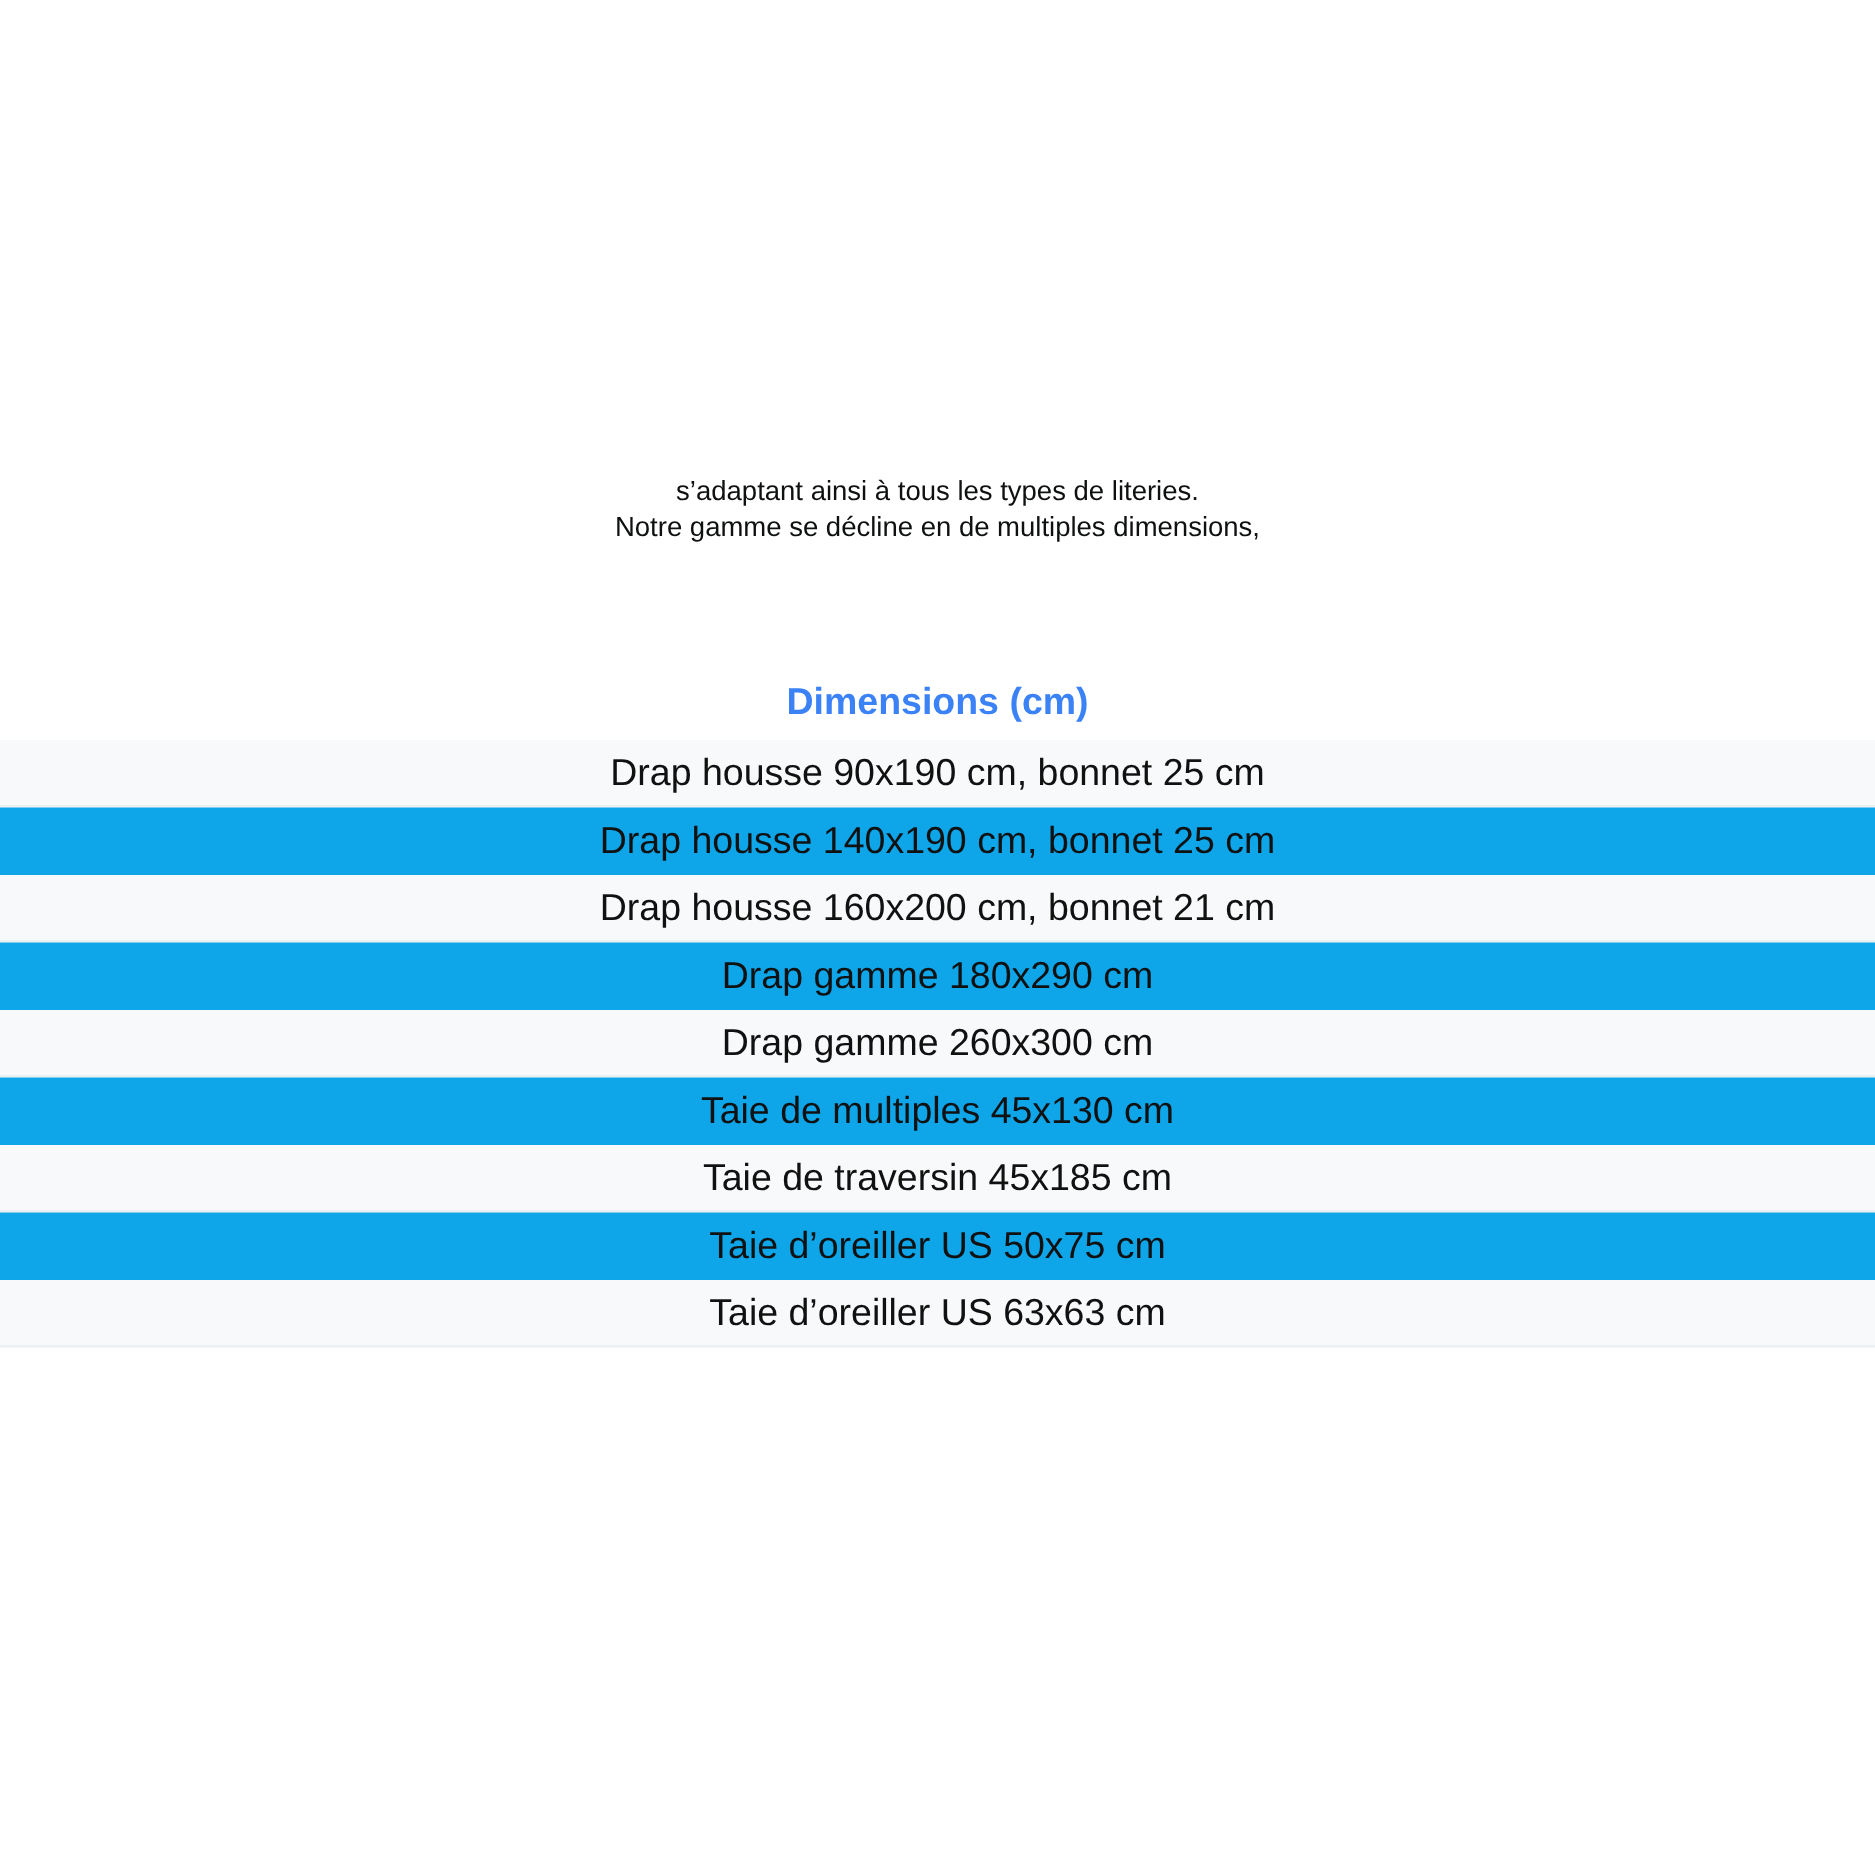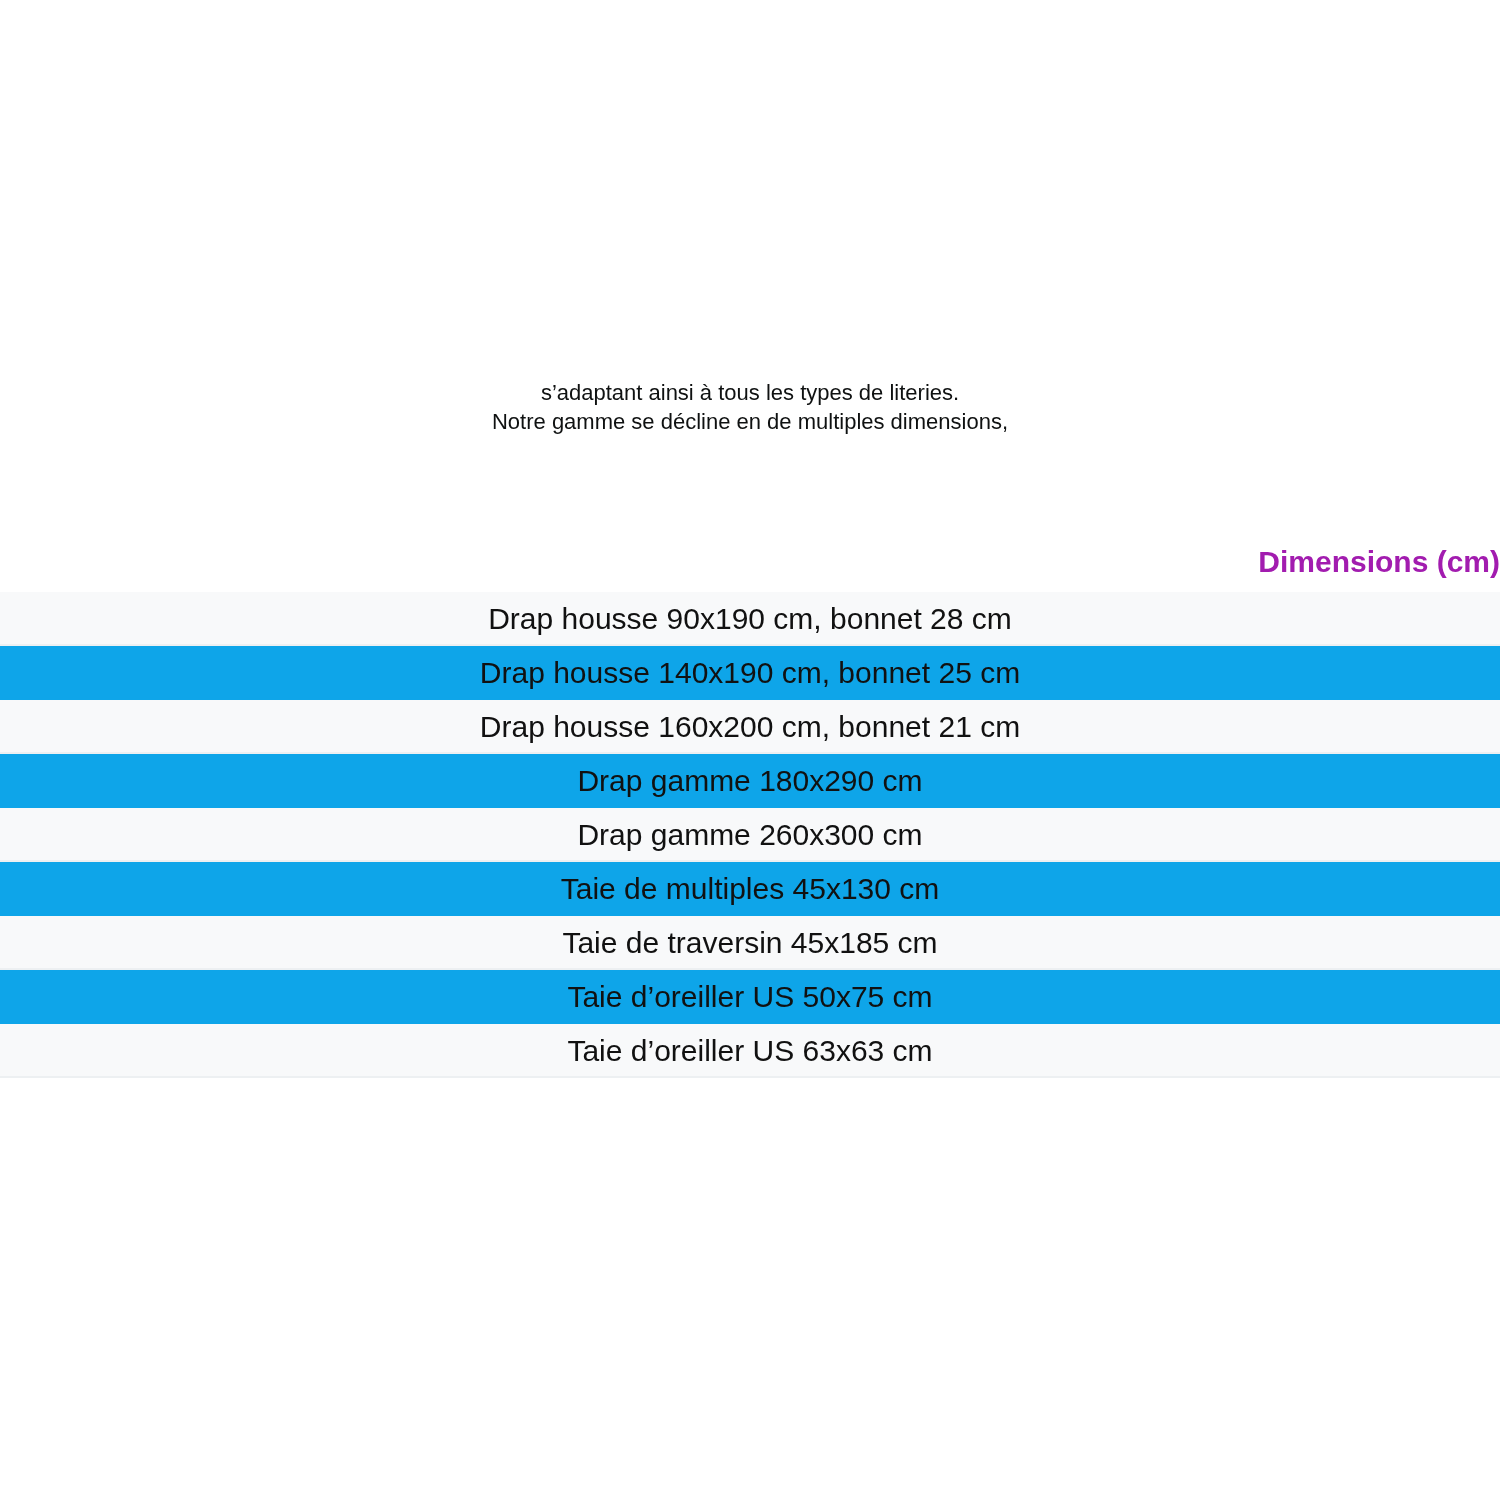--- a/index.html
+++ b/index.html
@@ -29,25 +29,25 @@
     font-size: 22px;
     line-height: 29px;
     font-weight: 400;
     color: #0f1111;
   }
   .dimensions-title {
     position: absolute;
     top: 544px;
     left: 0;
     right: 0;
-    text-align: right;
+    text-align: center;
     font-size: 30px;
     line-height: 36px;
     font-weight: 700;
-    color: #a21caf;
+    color: #3b82f6;
   }
   .size-table {
     position: absolute;
     top: 592px;
     left: 0;
     right: 0;
   }
   .size-row {
     height: 54px;
     display: flex;
@@ -69,21 +69,21 @@
 <div class="canvas">
 
   <div class="intro">
     <div>s’adaptant ainsi à tous les types de literies.</div>
     <div>Notre gamme se décline en de multiples dimensions,</div>
   </div>
 
   <div class="dimensions-title">Dimensions (cm)</div>
 
   <div class="size-table">
-    <div class="size-row">Drap housse 90x190 cm, bonnet 28 cm</div>
+    <div class="size-row">Drap housse 90x190 cm, bonnet 25 cm</div>
     <div class="size-row">Drap housse 140x190 cm, bonnet 25 cm</div>
     <div class="size-row">Drap housse 160x200 cm, bonnet 21 cm</div>
     <div class="size-row">Drap gamme 180x290 cm</div>
     <div class="size-row">Drap gamme 260x300 cm</div>
     <div class="size-row">Taie de multiples 45x130 cm</div>
     <div class="size-row">Taie de traversin 45x185 cm</div>
     <div class="size-row">Taie d’oreiller US 50x75 cm</div>
     <div class="size-row">Taie d’oreiller US 63x63 cm</div>
   </div>
 

